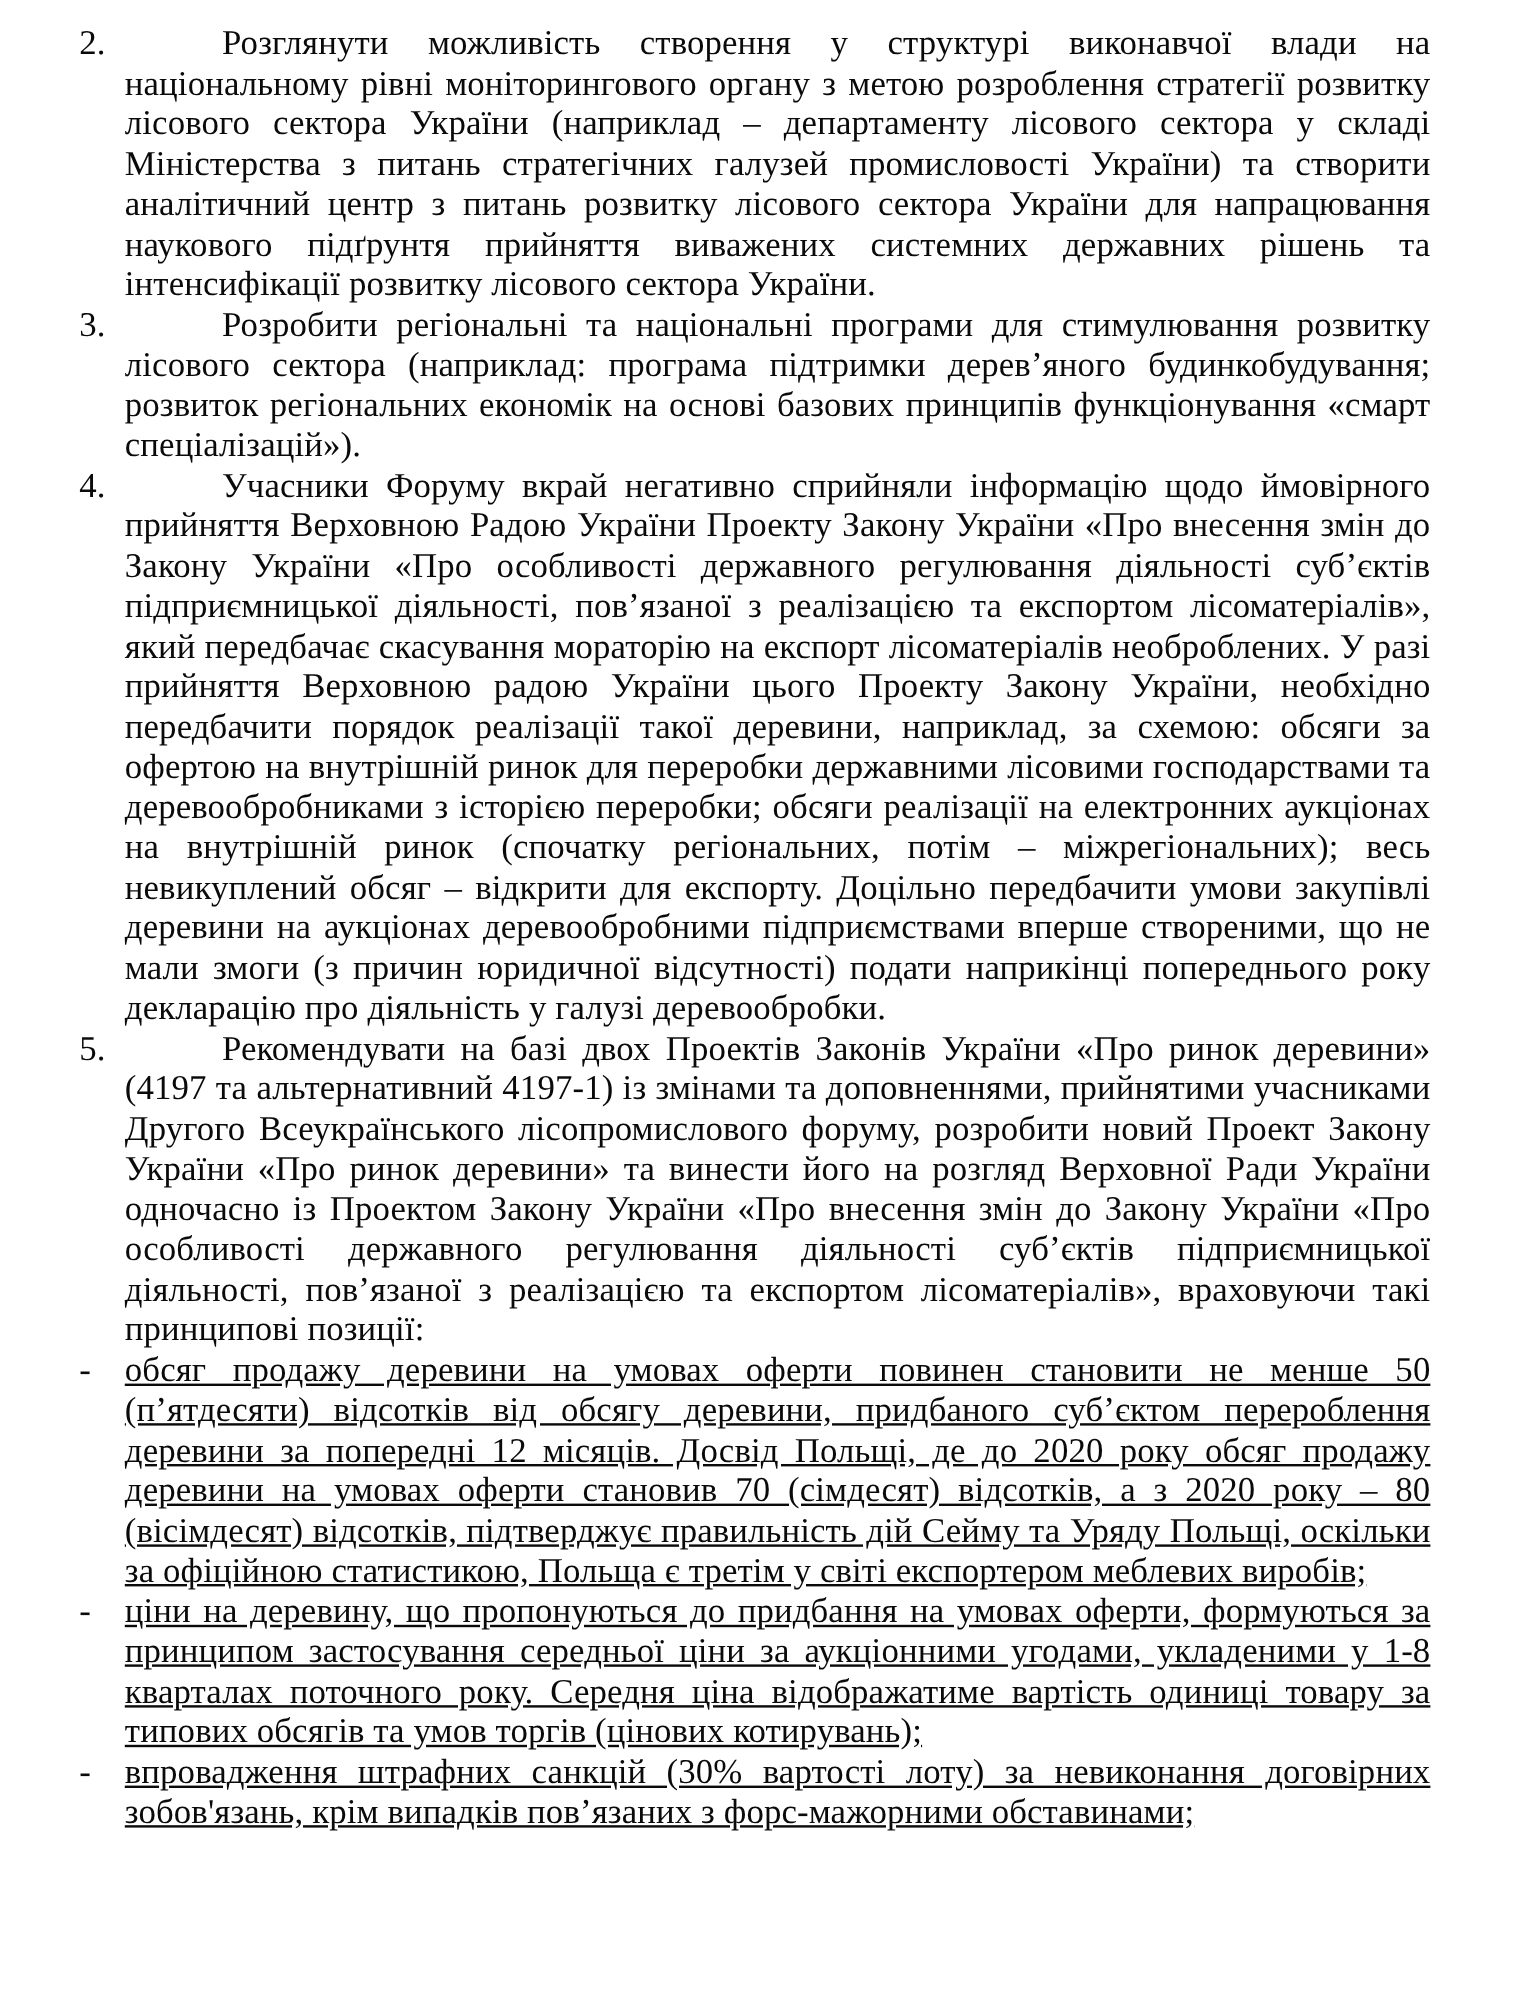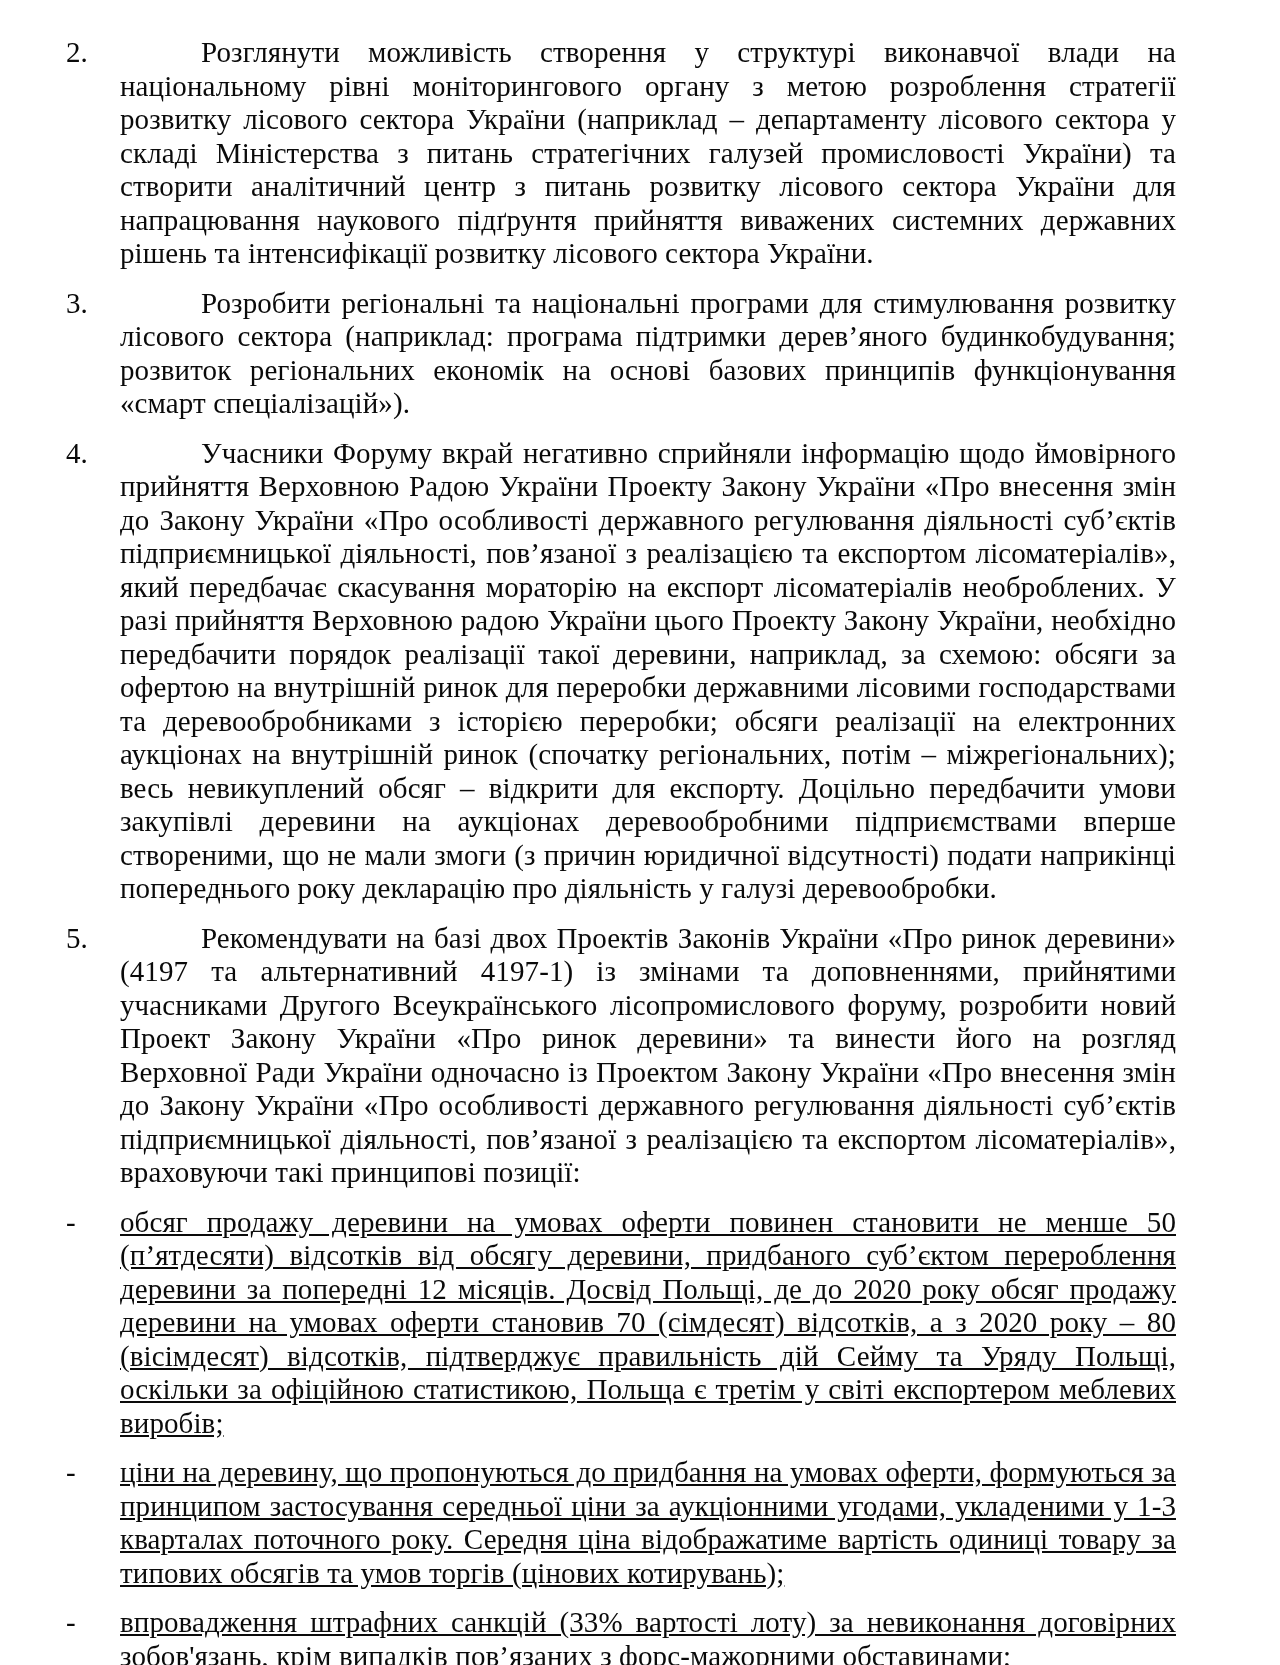--- a/index.html
+++ b/index.html
@@ -30,21 +30,21 @@
     position: relative;
     margin: 0;
   }
   .item .marker {
     position: absolute;
     left: 0;
     top: 0;
     white-space: nowrap;
   }
   .item .text {
-    margin: 16px;
+    margin: 0;
     padding-left: 38px;
     text-align: justify;
     text-justify: inter-word;
   }
   .item.numbered .text {
     text-indent: 81px;
   }
   .item.bullet .text {
     text-indent: 0;
     text-decoration: underline;
@@ -75,21 +75,21 @@
     <p class="text">Рекомендувати на базі двох Проектів Законів України «Про ринок деревини» (4197 та альтернативний 4197-1) із змінами та доповненнями, прийнятими учасниками Другого Всеукраїнського лісопромислового форуму, розробити новий Проект Закону України «Про ринок деревини» та винести його на розгляд Верховної Ради України одночасно із Проектом Закону України «Про внесення змін до Закону України «Про особливості державного регулювання діяльності суб’єктів підприємницької діяльності, пов’язаної з реалізацією та експортом лісоматеріалів», враховуючи такі принципові позиції:</p>
   </div>
 
   <div class="item bullet">
     <span class="marker">-</span>
     <p class="text">обсяг продажу деревини на умовах оферти повинен становити не менше 50 (п’ятдесяти) відсотків від обсягу деревини, придбаного суб’єктом перероблення деревини за попередні 12 місяців. Досвід Польщі, де до 2020 року обсяг продажу деревини на умовах оферти становив 70 (сімдесят) відсотків, а з 2020 року – 80 (вісімдесят) відсотків, підтверджує правильність дій Сейму та Уряду Польщі, оскільки за офіційною статистикою, Польща є третім у світі експортером меблевих виробів;</p>
   </div>
 
   <div class="item bullet">
     <span class="marker">-</span>
-    <p class="text">ціни на деревину, що пропонуються до придбання на умовах оферти, формуються за принципом застосування середньої ціни за аукціонними угодами, укладеними у 1-3 кварталах поточного року. Середня ціна відображатиме вартість одиниці товару за типових обсягів та умов торгів (цінових котирувань);</p>
+    <p class="text">ціни на деревину, що пропонуються до придбання на умовах оферти, формуються за принципом застосування середньої ціни за аукціонними угодами, укладеними у 1-8 кварталах поточного року. Середня ціна відображатиме вартість одиниці товару за типових обсягів та умов торгів (цінових котирувань);</p>
   </div>
 
   <div class="item bullet">
     <span class="marker">-</span>
-    <p class="text">впровадження штрафних санкцій (33% вартості лоту) за невиконання договірних зобов'язань, крім випадків пов’язаних з форс-мажорними обставинами;</p>
+    <p class="text">впровадження штрафних санкцій (30% вартості лоту) за невиконання договірних зобов'язань, крім випадків пов’язаних з форс-мажорними обставинами;</p>
   </div>
 </div>
 </div>
 
 </body></html>

